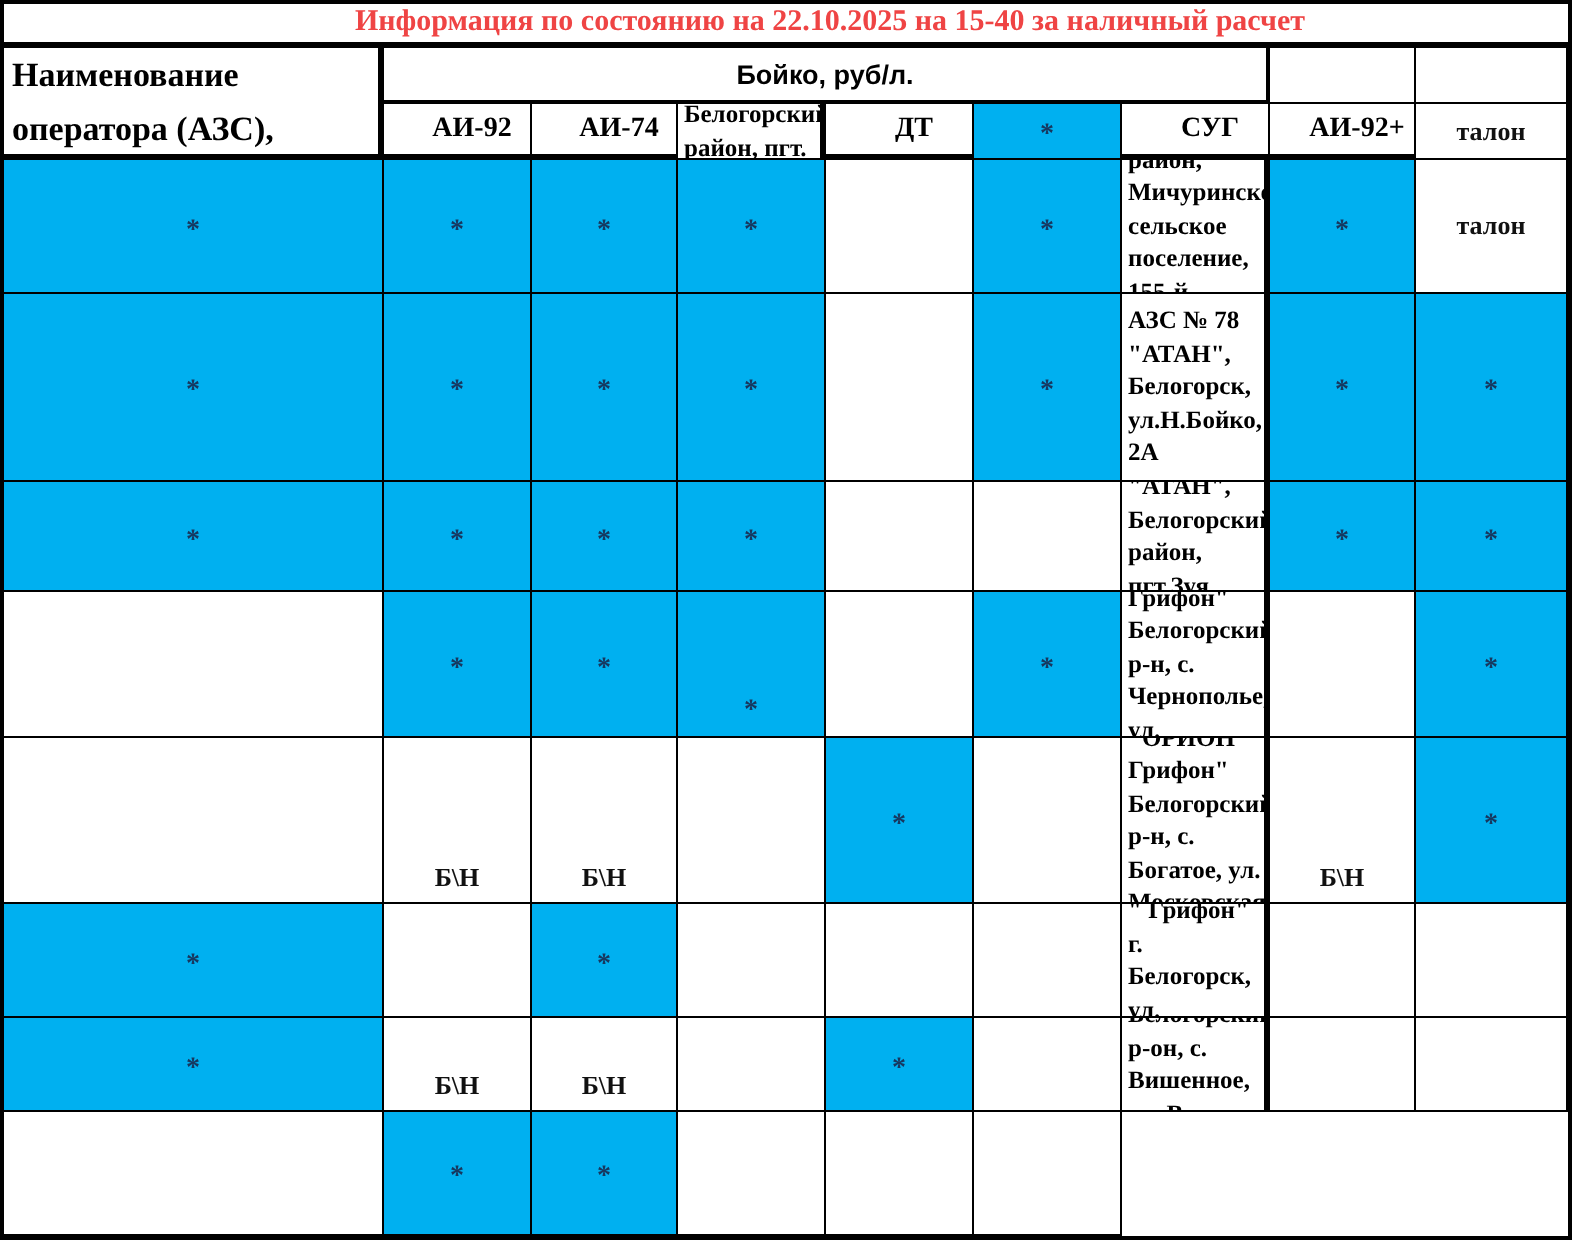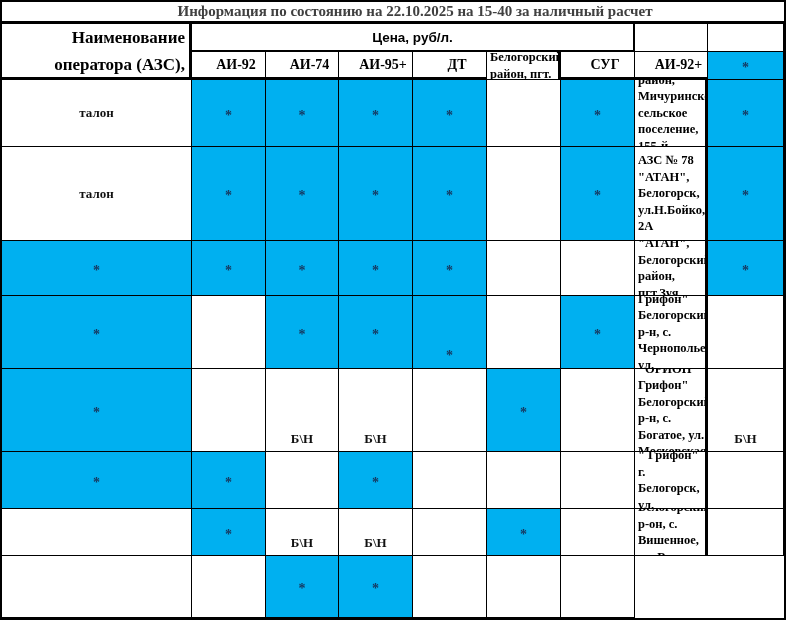--- a/index.html
+++ b/index.html
@@ -9,21 +9,21 @@
     border:2px solid #000;
     font-family:"Liberation Serif", serif;
     color:#111;
     overflow:hidden;
     background:#fff;
   }
   .title{
     height:22px;
     border-bottom:3px solid #000;
     display:flex; align-items:center; justify-content:center;
-    font-weight:bold; font-size:15px; color:#404040;padding-left:44px;
+    font-weight:bold; font-size:15px; color:#ef4444;padding-left:44px;
   }
   .grid{
     display:grid;
     grid-template-columns:190px 74px 73px 74px 74px 74px 74px 73px 1fr;
     grid-template-rows:28px 28px 67px 94px 55px 73px 83px 57px 47px 1fr;
     height:594px;
   }
   .cell{
     border-right:1px solid #000;
     border-bottom:1px solid #000;
@@ -31,21 +31,21 @@
     font-weight:bold; font-size:13px;
     background:#fff;
     overflow:hidden;
   }
   .cell[data-fill="blue"]{ background:#00B0F0; color:#17375E; padding-top:5px; font-size:14px; }
   .cell[data-align="bottom"]{ align-items:flex-end; padding-bottom:4px; padding-top:0; }
   
   .hname{
     grid-column:1; grid-row:1 / 3;
     border-right:3px solid #000; border-bottom:3px solid #000;
-    font-size:17px; line-height:27px; text-align:right; color:#000;
+    font-size:17px; line-height:27px; text-align:left; color:#000;
     padding:16px 4px;
   }
   .hprice{
     grid-column:2 / 8; grid-row:1;
     border-right:2px solid #000; border-bottom:2px solid #000;
     font-family:"Liberation Sans", sans-serif;
     font-size:13.5px; color:#000;
   }
   .he1{ grid-column:8; grid-row:1; }
   .he2{ grid-column:9; grid-row:1; }
@@ -63,26 +63,25 @@
 </style>
 </head>
 <body>
 
 <div class="wrap">
   <div class="title">Информация по состоянию на 22.10.2025 на 15-40 за наличный расчет</div>
 
   <div class="grid">
 
     <div class="cell hname">Наименование оператора (АЗС),</div>
-    <div class="cell hprice">Цена, руб/л.</div>
+    <div class="cell hprice">Бойко, руб/л.</div>
     <div class="cell he1"></div>
     <div class="cell he2"></div>
     <div class="cell hf c2">АИ-92</div>
     <div class="cell hf c3">АИ-74</div>
-    <div class="cell hf c4">АИ-95+</div>
     <div class="cell hf c5">ДТ</div>
     <div class="cell hf c7">СУГ</div>
     <div class="cell hf c8">АИ-92+</div>
 
     <div class="cell name">АЗС № 75 "ТЭС", Белогорский район, пгт. Зуя, пер. Мирный, 25</div>
     <div class="cell" data-fill="blue">*</div>
     <div class="cell" data-fill="white">талон</div>
     <div class="cell" data-fill="blue">*</div>
     <div class="cell" data-fill="blue">*</div>
     <div class="cell" data-fill="blue">*</div>

